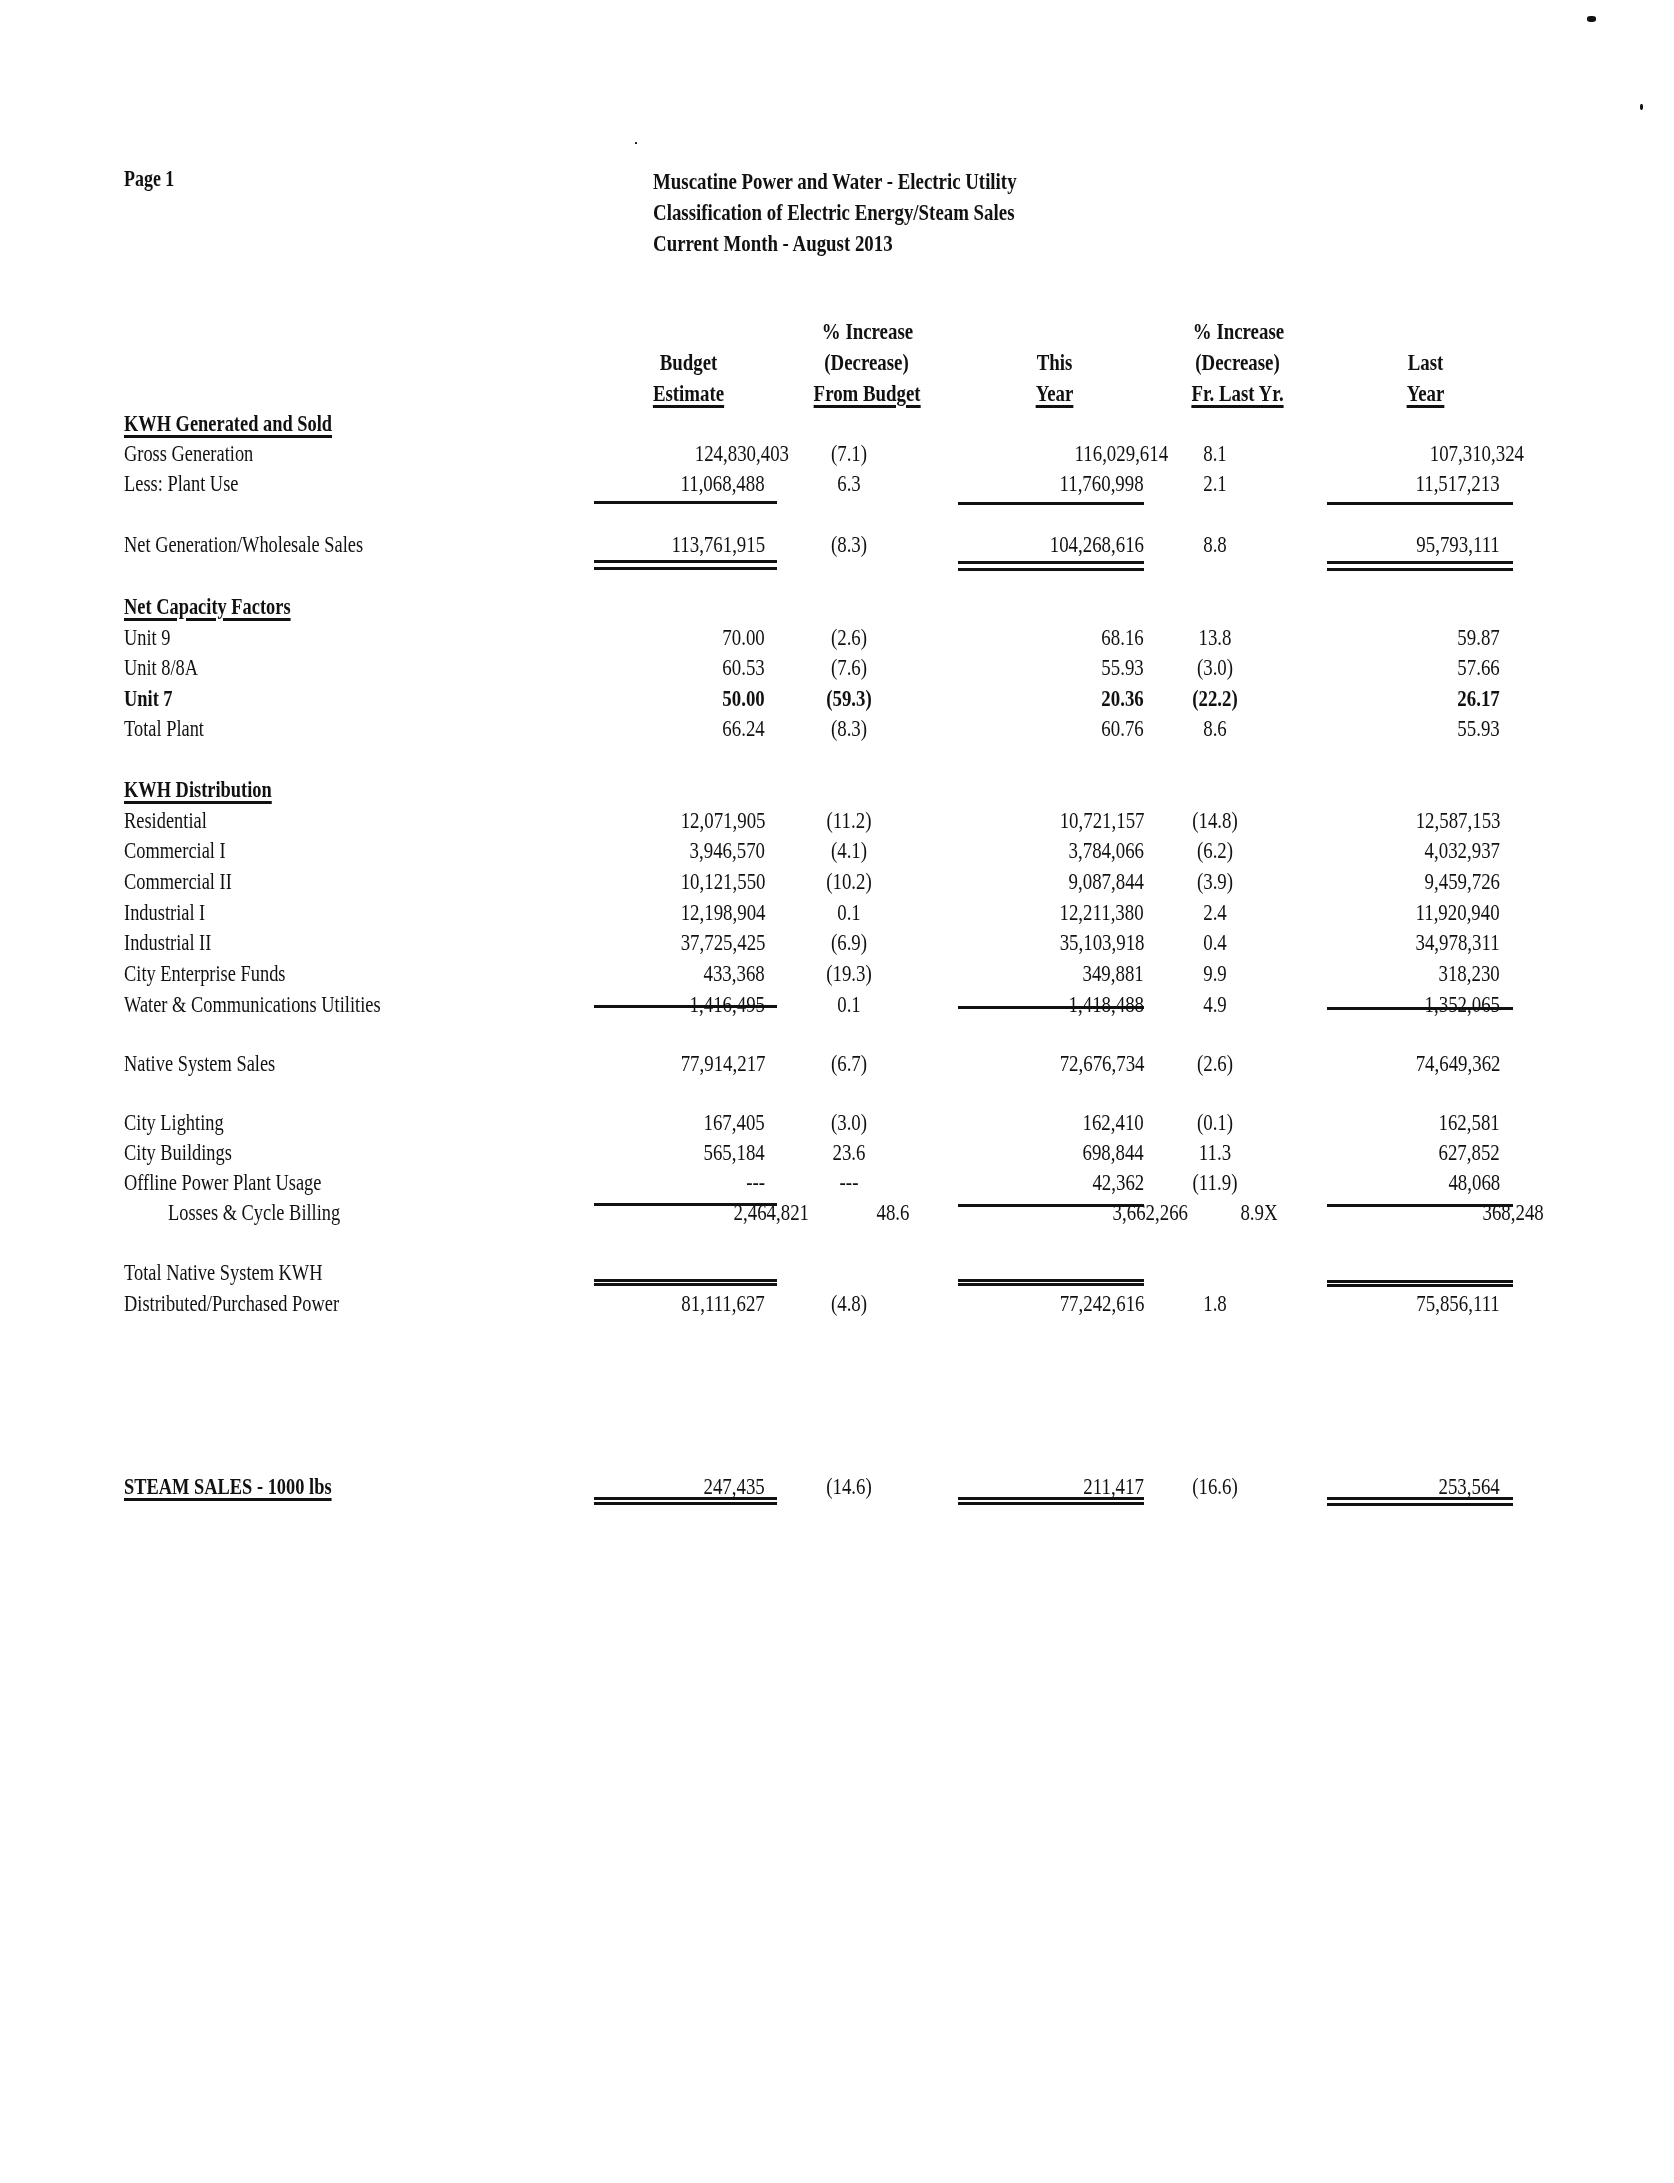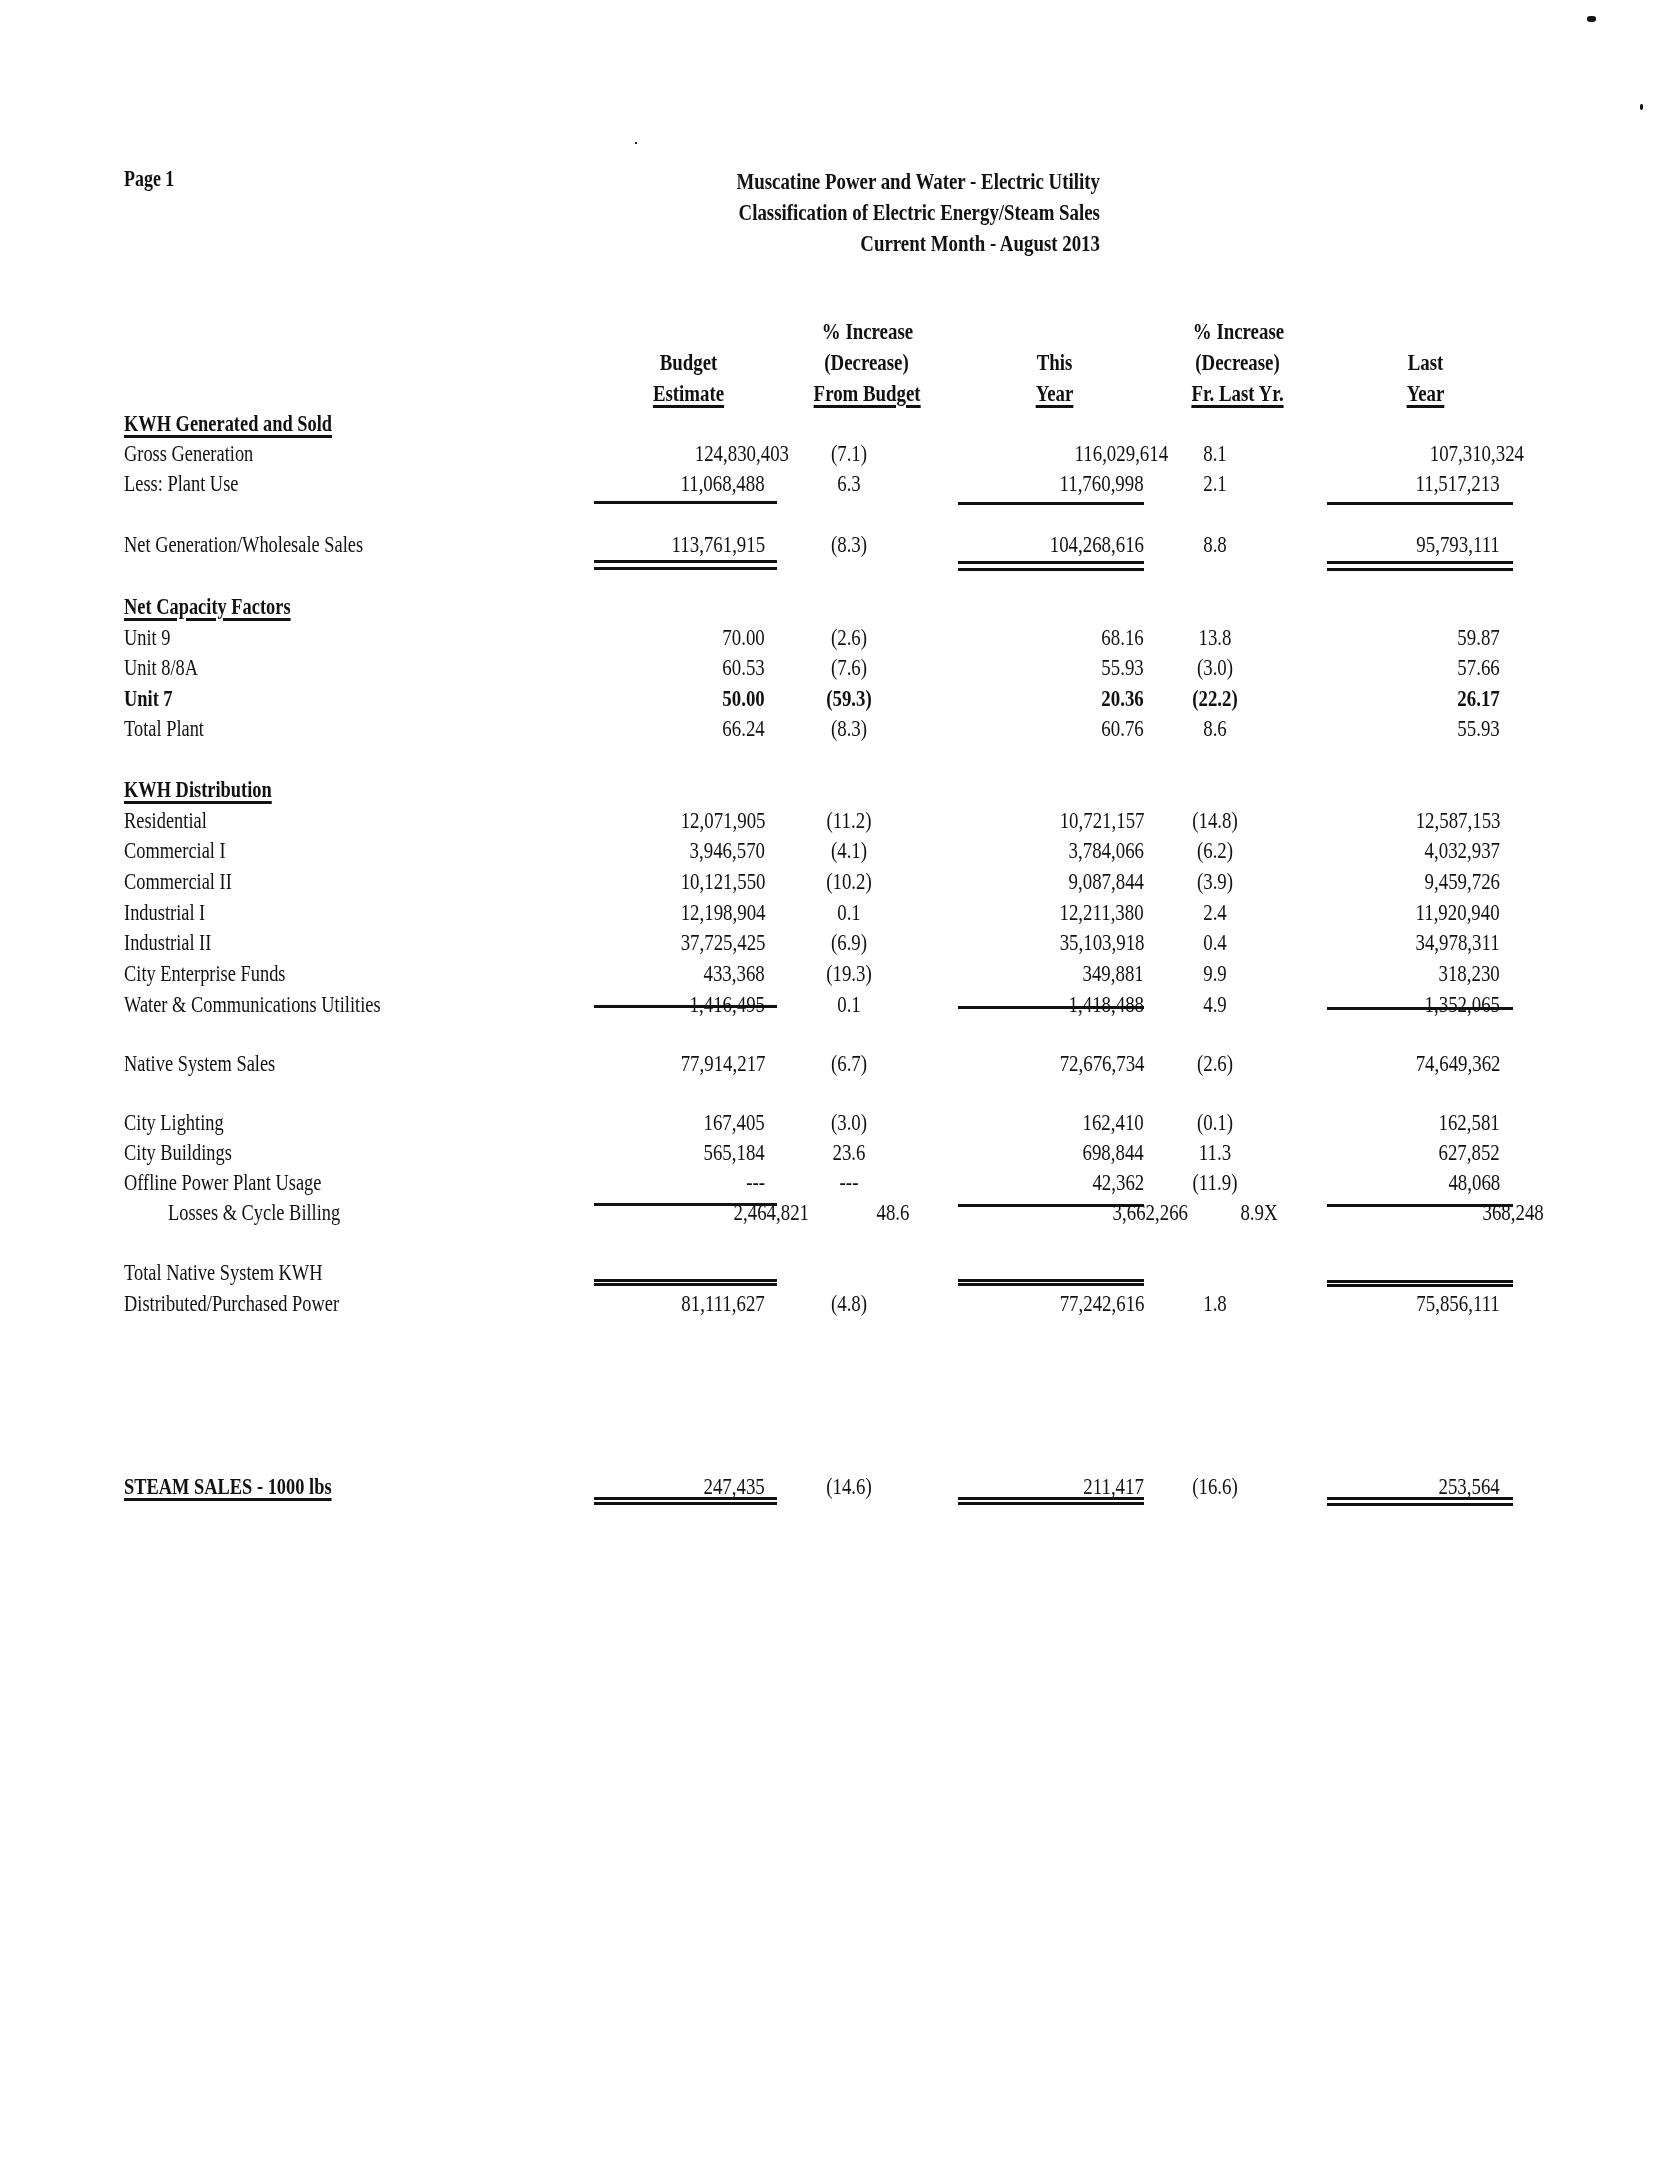--- a/index.html
+++ b/index.html
@@ -1,21 +1,21 @@
 <!DOCTYPE html>
 <html style="font-size:8px"><head>
 <meta charset="utf-8">
 <style>
   html, body { margin: 0; padding: 0; background: #ffffff; }
   body { width: 1674px; height: 2183px; position: relative; overflow: hidden;
          font-family: "Liberation Serif", "DejaVu Serif", serif; color: #111; }
   .speck { position: absolute; background: #111; border-radius: 40%; }
   .page-label { position: absolute; left: 124px; top: 166px; font-size: 23px; font-weight: bold;
                 transform: scaleX(0.78); transform-origin: left top; }
-  .titles { position: absolute; left: 604px; top: 166px; width: 545px; text-align: right; }
+  .titles { position: absolute; left: 604px; top: 166px; width: 545px; text-align: left; }
   .titles div { font-size: 23px; font-weight: bold; line-height: 31px;
                 transform: scaleX(0.82); transform-origin: center top; }
 
   .row { position: absolute; left: 0; width: 1674px; height: 31px; }
   .label { position: absolute; left: 124px; font-size: 23px; white-space: nowrap;
            transform: scaleX(0.8); transform-origin: left top; }
   .label.section { font-weight: bold; text-decoration: underline; text-decoration-thickness: 2.5px; text-underline-offset: 4px; }
   .cell { position: absolute; font-size: 23px; white-space: nowrap; text-align: right;
           transform: scaleX(0.82); transform-origin: right top; }
   .c1 { right: calc(1674px - 765px); }

